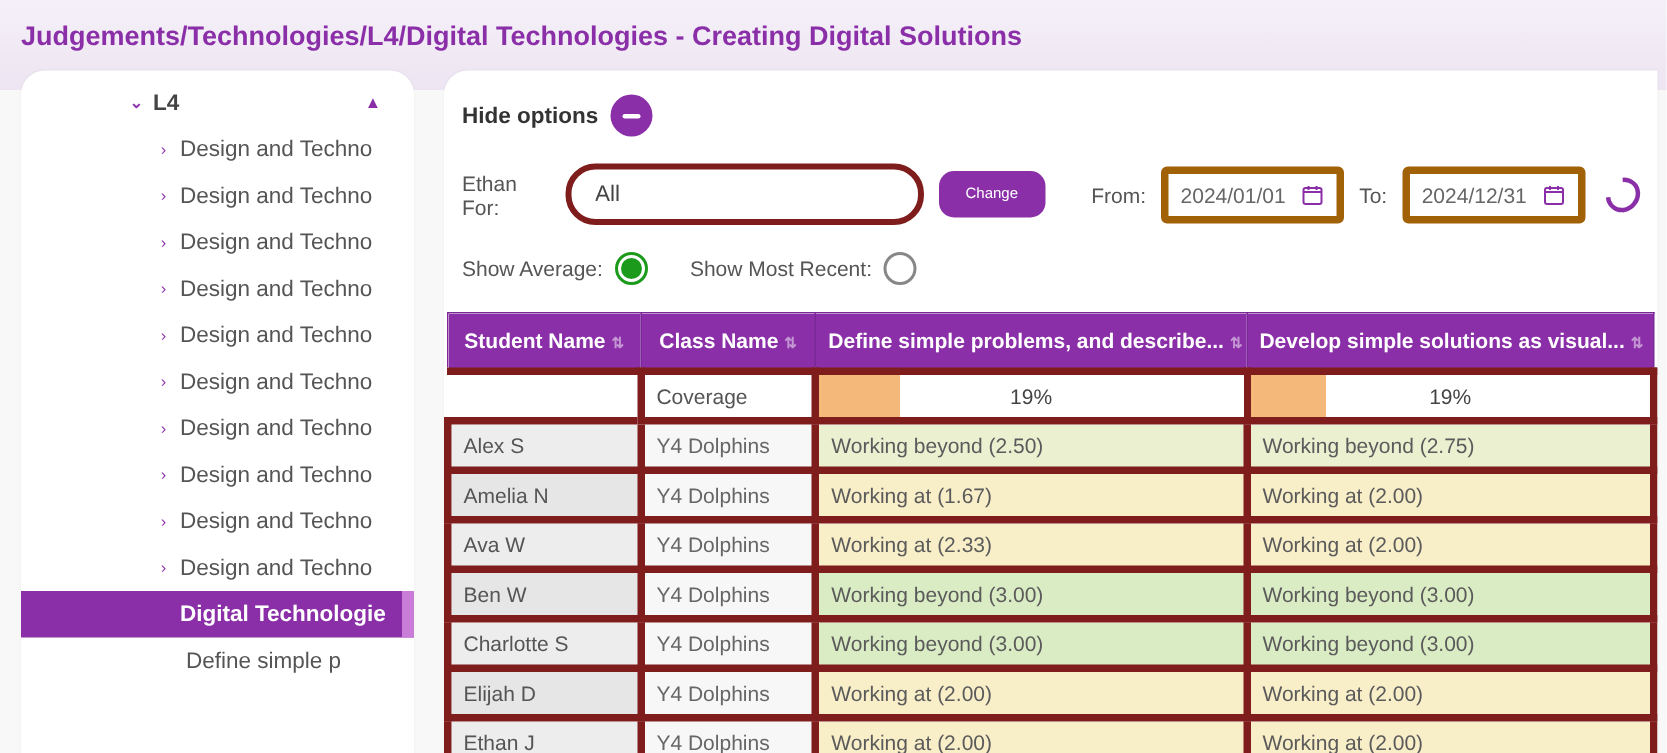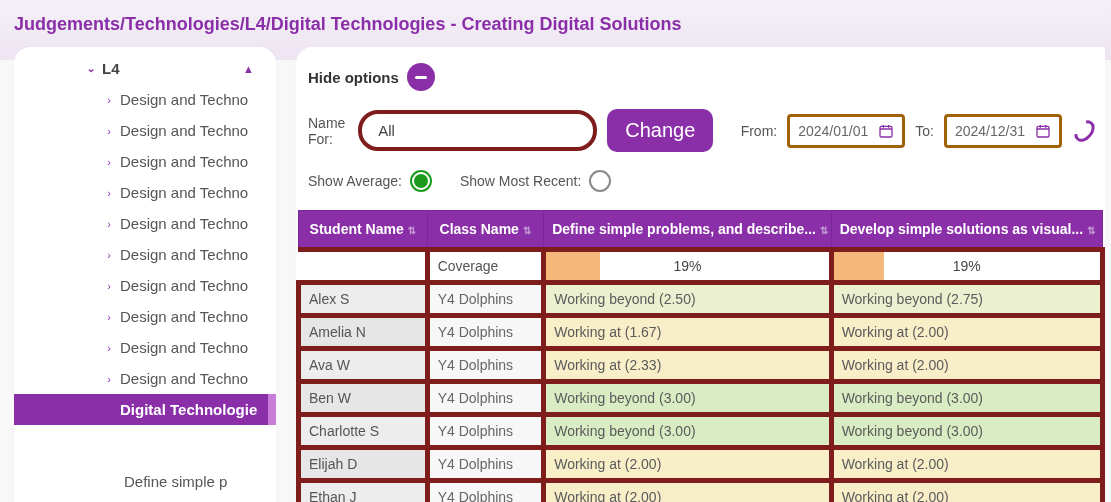--- a/index.html
+++ b/index.html
@@ -44,21 +44,21 @@
   }
   .tree-row .caret {
     width: 22px;
     display: inline-flex;
     justify-content: center;
     font-size: 11px;
     color: #8f36ac;
   }
   .tree-row.level0 { padding-left: 66px; font-weight: 700; color: #444; }
   .tree-row.level1 { padding-left: 84px; }
-  .tree-row.level2 { padding-left: 110px; margin-top: 41px; }
+  .tree-row.level2 { padding-left: 110px; }
   .tree-row.level0 .up-caret {
     margin-left: auto;
     margin-right: 14px;
     color: #8a2fa8;
     font-size: 11px;
   }
   .tree-row.active {
     background: #8a2fa8;
     color: #fff;
     font-weight: 600;
@@ -117,25 +117,25 @@
     font-size: 15px;
     color: #444;
     background: #fff;
   }
   .change-btn {
     background: #8a2fa8;
     color: #fff;
     border: none;
     border-radius: 10px;
     padding: 10px 18px;
-    font-size: 20px;
+    font-size: 10px;
     cursor: pointer;
   }
   .date-box {
-    border: 3px solid #a16207;
+    border: 5px solid #a16207;
     border-radius: 4px;
     padding: 6px 8px;
     display: inline-flex;
     align-items: center;
     gap: 10px;
     color: #666;
     background: #fff;
     cursor: pointer;
   }
   .cal-icon {
@@ -277,21 +277,21 @@
 
   <div class="main">
     <div class="options-row">
       <span class="options-label">Hide options</span>
       <span class="circle-btn">
         <span class="bar"></span>
       </span>
     </div>
 
     <div class="filter-row">
-      <span class="lbl">Name For:</span>
+      <span class="lbl">Ethan For:</span>
       <input class="pill-input" value="All" style="">
       <button class="change-btn">Change</button>
       <span style="width:12px"></span>
       <span class="lbl">From:</span>
       <span class="date-box">
         <span>2024/01/01</span>
         <span class="cal-icon">
           <svg viewBox="0 0 24 24" fill="none" stroke="#8a2fa8" stroke-width="2">
               <rect x="3" y="5" width="18" height="16" rx="2"></rect>
               <path d="M3 9h18M8 3v4M16 3v4"></path>

